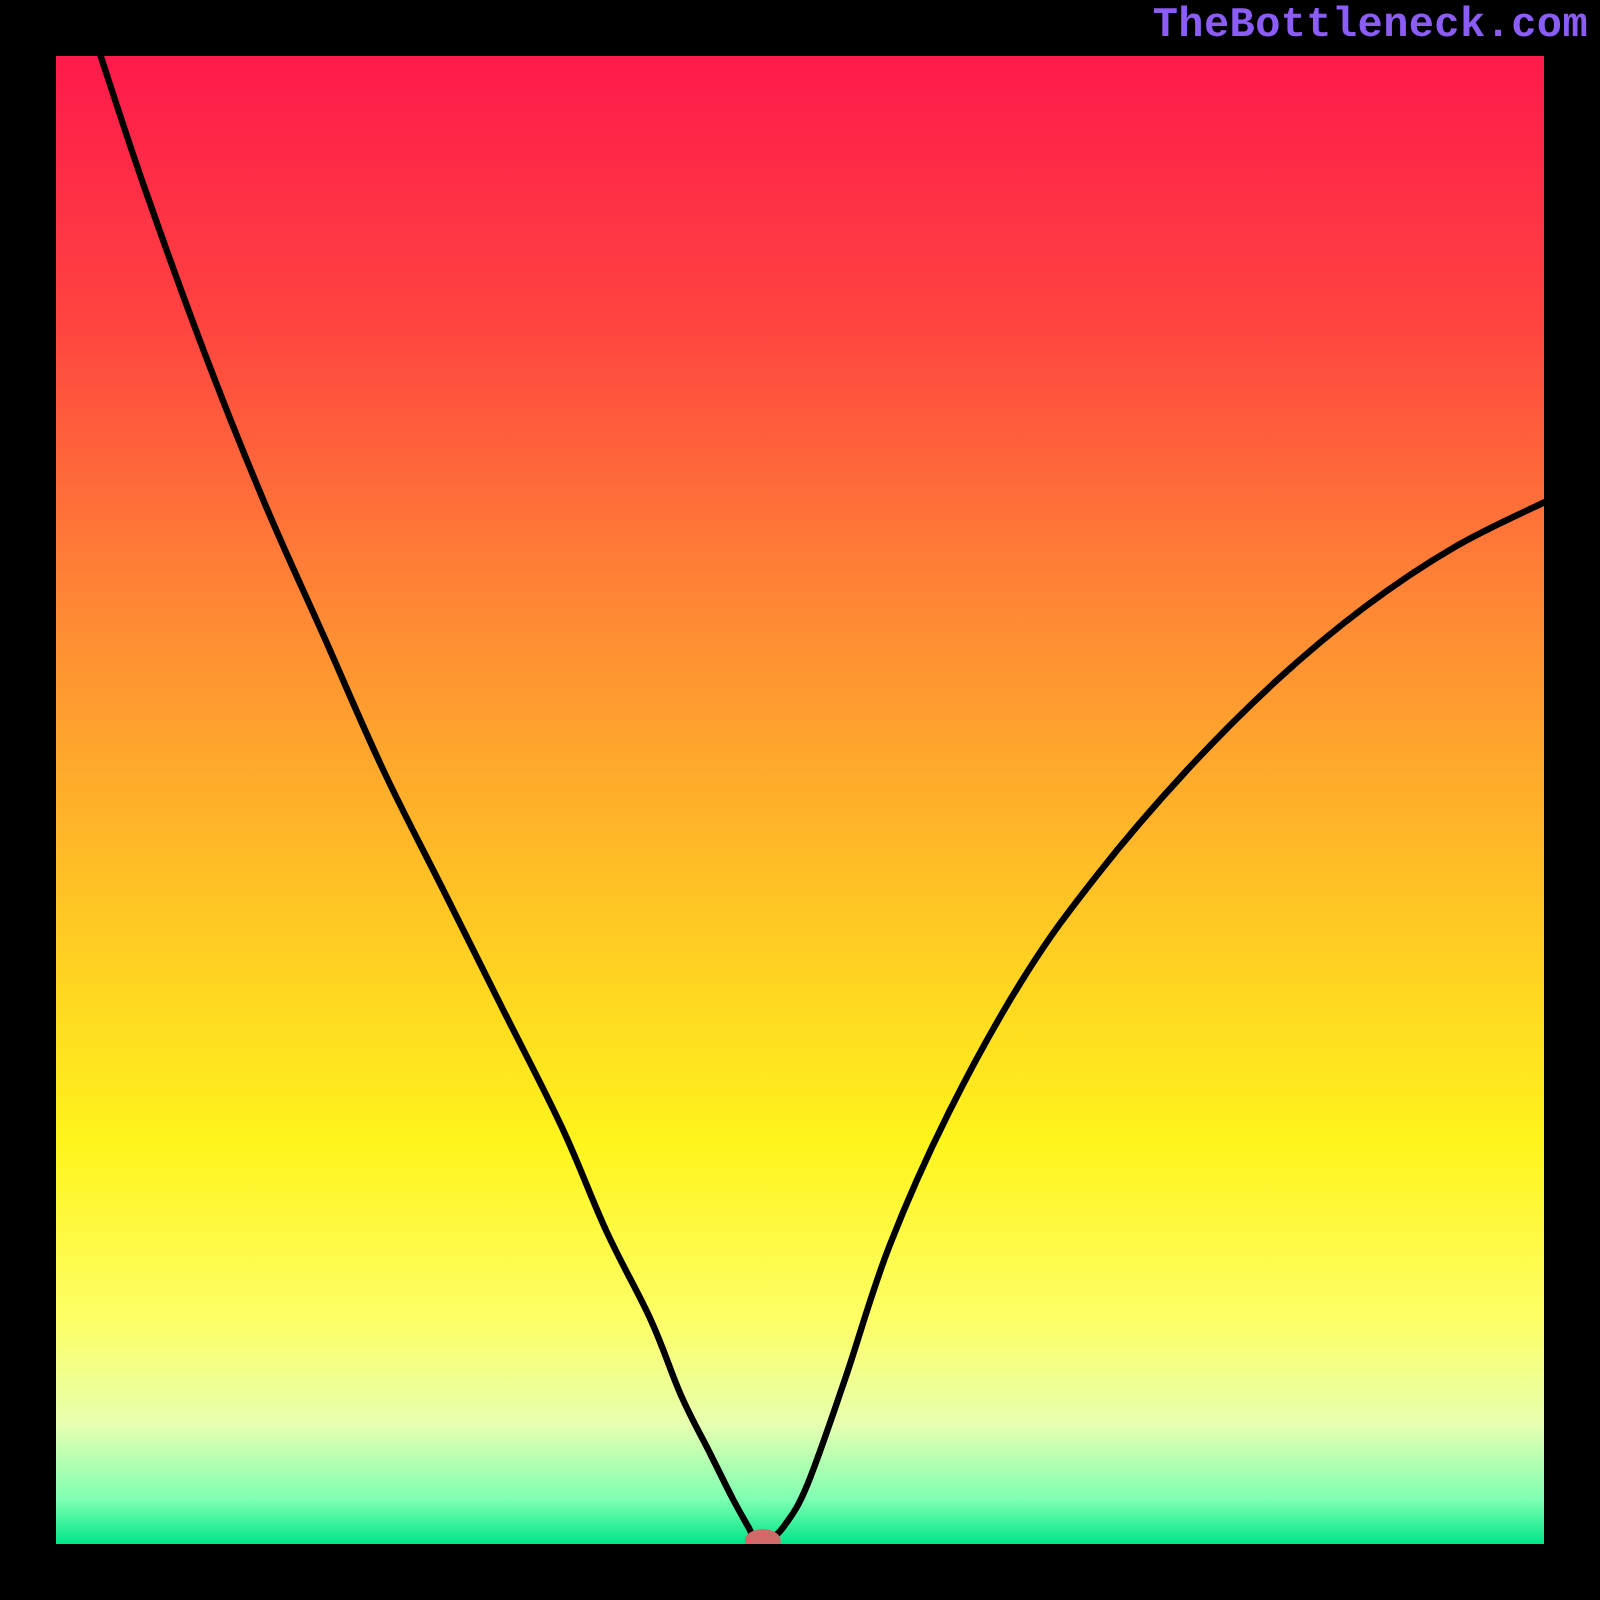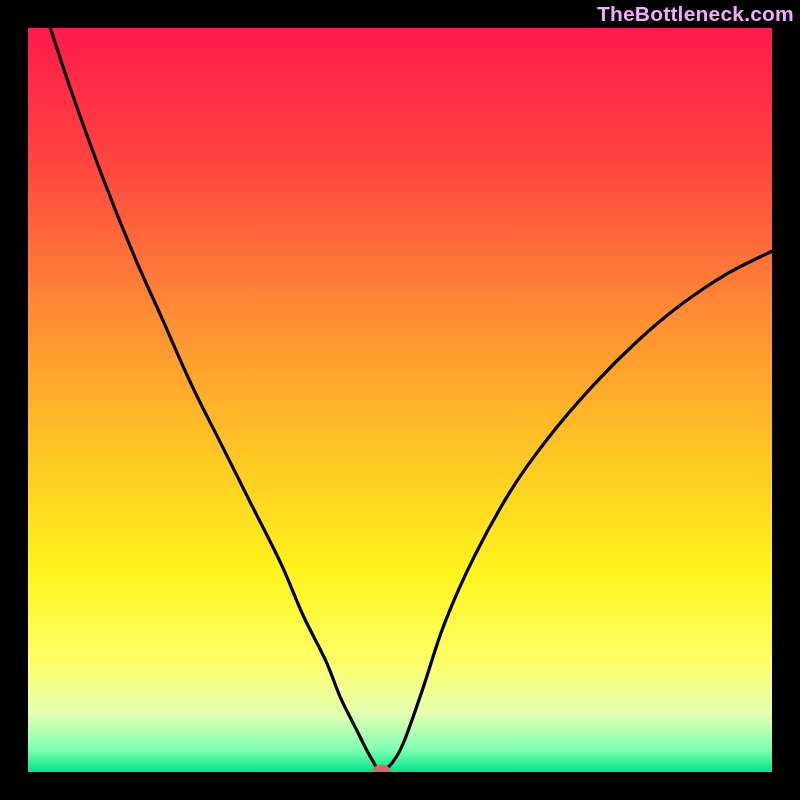--- a/index.html
+++ b/index.html
@@ -23,23 +23,24 @@
     top: 28px;
     width: 744px;
     height: 744px;
   }
   .watermark {
     position: absolute;
     top: 2px;
     right: 6px;
     font-size: 21px;
     font-weight: 600;
-    color: #f0abfc;
+    color: #8b5cf6;
     letter-spacing: 0.2px;
     user-select: none;
+    font-family: Liberation Mono, monospace;
   }
   svg {
     display: block;
   }
 </style>
 </head>
 <body>
 
 <div class="frame">
 

